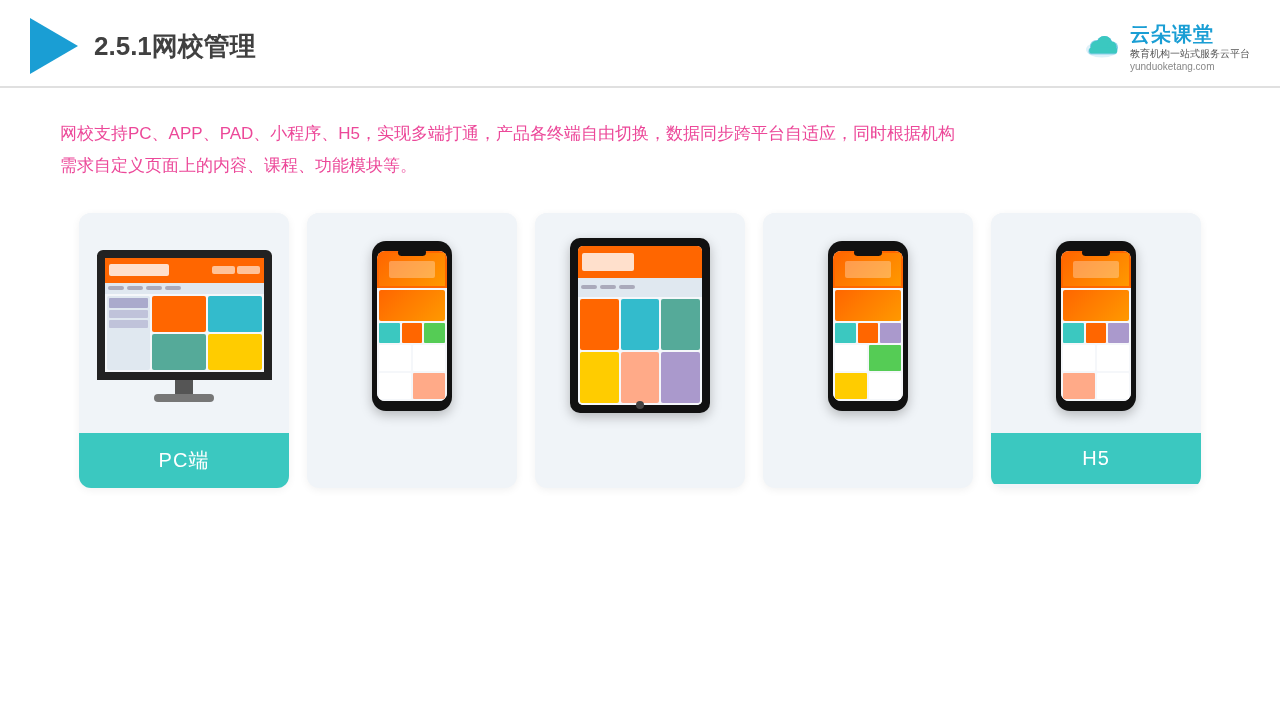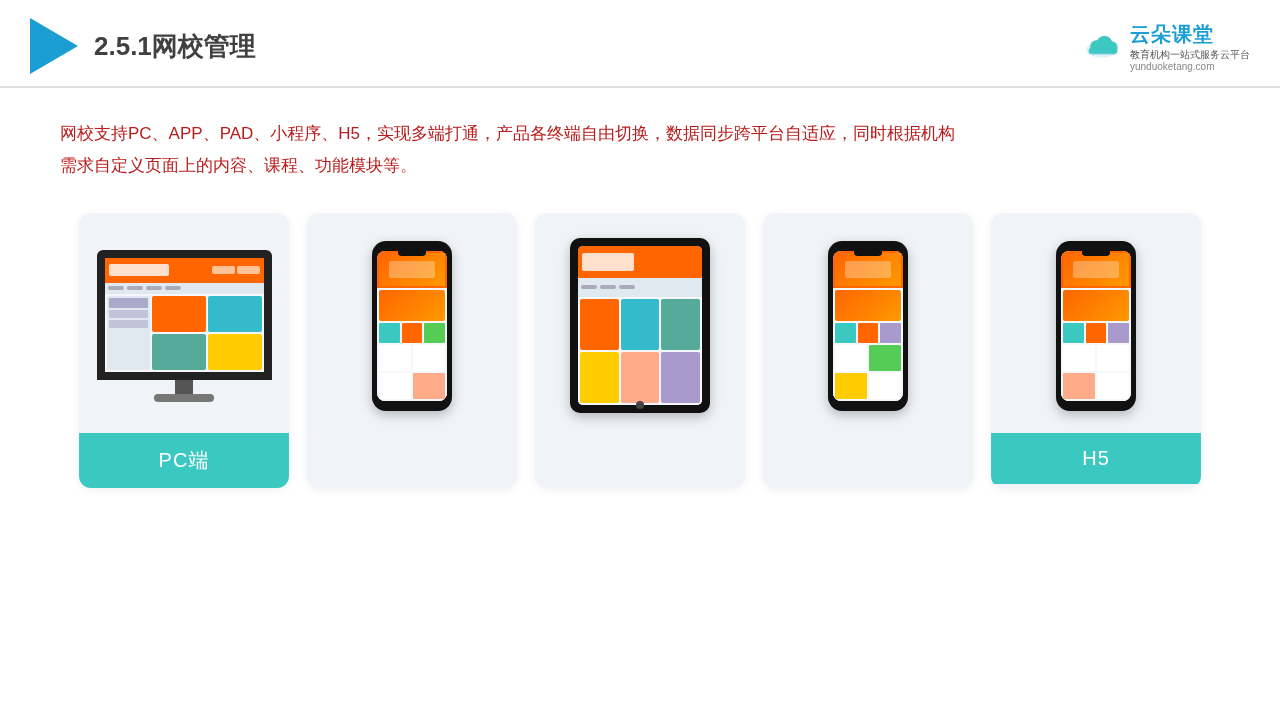--- a/index.html
+++ b/index.html
@@ -41,21 +41,21 @@
       width: 40px;
       height: 28px;
     }
 
     
     .content {
       padding: 30px 60px 20px 60px;
     }
     .description {
       font-size: 17px;
-      color: #b91c1c;
+      color: #ec4899;
       line-height: 1.9;
       margin-bottom: 30px;
     }
 
     
     .cards-row {
       display: flex;
       gap: 18px;
       justify-content: center;
       margin-top: 10px;
@@ -271,20 +271,21 @@
     .brand-main {
       font-size: 20px;
       color: #1a9ed4;
       font-weight: bold;
       letter-spacing: 1px;
     }
     .brand-tag {
       font-size: 10px;
       color: #555;
       line-height: 1.3;
+      font-family: Liberation Mono, monospace;
     }
     .brand-website {
       font-size: 10px;
       color: #888;
     }
   </style>
 </head>
 <body>
 
 <div class="header">

